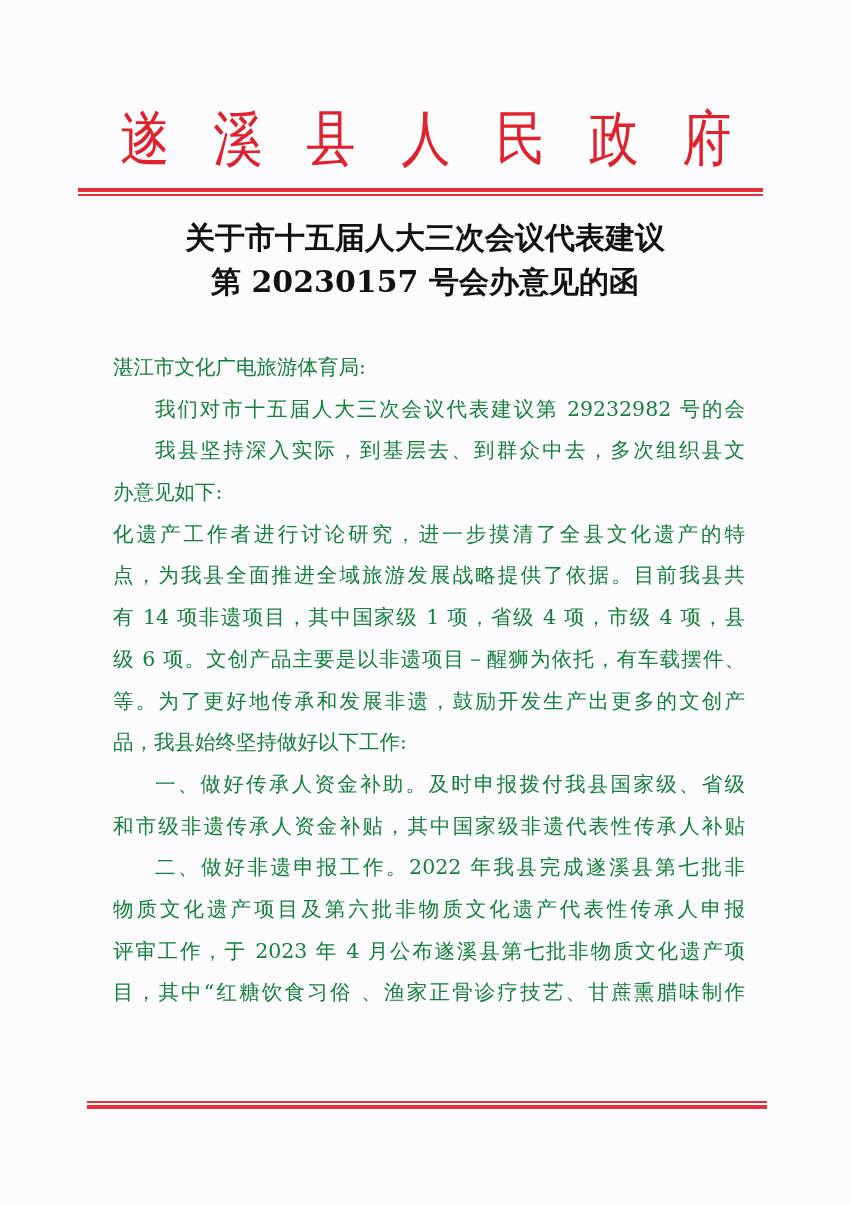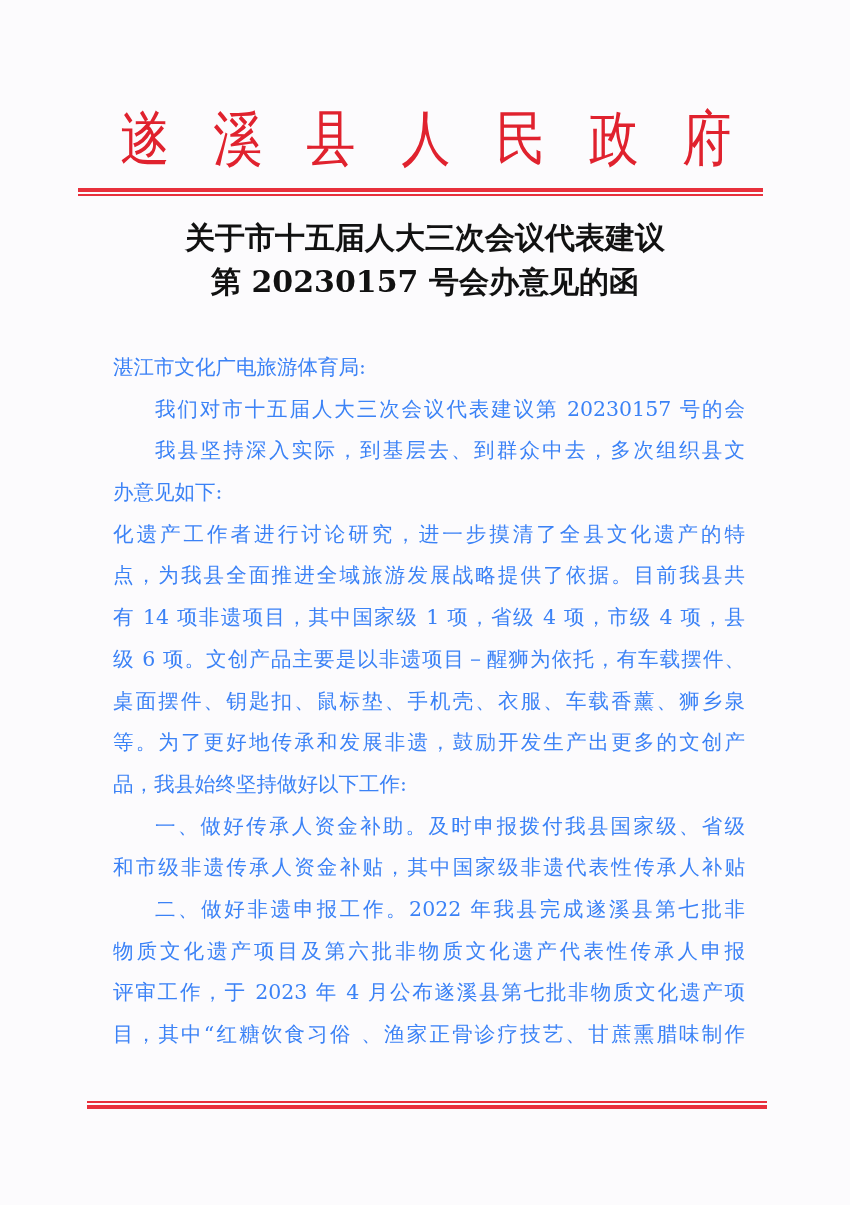--- a/index.html
+++ b/index.html
@@ -54,21 +54,21 @@
     display: block;
   }
   .body-text {
     position: absolute;
     left: 113px;
     top: 347px;
     width: 632px;
     font-family: "DejaVu Serif", "Liberation Serif", serif;
     font-size: 20.5px;
     line-height: 41.7px;
-    color: #3b82f6;
+    color: #15803d;
     text-align: justify;
   }
   .body-line {
     display: block;
     white-space: nowrap;
     height: 41.7px;
     text-align-last: justify;
     text-align: justify;
   }
   .body-line.last {
@@ -98,28 +98,27 @@
 <div class="rule" style="left:78px; top:188px; width:685px; height:4px;"></div>
 <div class="rule" style="left:78px; top:194px; width:685px; height:1.5px;"></div>
 
 <div class="doc-title" style="top:216px;">
   <span class="line">关于市十五届人大三次会议代表建议</span>
   <span class="line">第 20230157 号会办意见的函</span>
 </div>
 
 <div class="body-text">
   <span class="body-line last">湛江市文化广电旅游体育局:</span>
-  <span class="body-line indent">我们对市十五届人大三次会议代表建议第 20230157 号的会</span>
+  <span class="body-line indent">我们对市十五届人大三次会议代表建议第 29232982 号的会</span>
   <span class="body-line indent">我县坚持深入实际，到基层去、到群众中去，多次组织县文</span>
   <span class="body-line last">办意见如下:</span>
   <span class="body-line">化遗产工作者进行讨论研究，进一步摸清了全县文化遗产的特</span>
   <span class="body-line">点，为我县全面推进全域旅游发展战略提供了依据。目前我县共</span>
   <span class="body-line">有 14 项非遗项目，其中国家级 1 项，省级 4 项，市级 4 项，县</span>
   <span class="body-line">级 6 项。文创产品主要是以非遗项目－醒狮为依托，有车载摆件、</span>
-  <span class="body-line">桌面摆件、钥匙扣、鼠标垫、手机壳、衣服、车载香薰、狮乡泉</span>
   <span class="body-line">等。为了更好地传承和发展非遗，鼓励开发生产出更多的文创产</span>
   <span class="body-line last">品，我县始终坚持做好以下工作:</span>
 
   <span class="body-line indent"><span class="bold">一、做好传承人资金补助。</span><span>及时申报拨付我县国家级、省级</span></span>
   <span class="body-line">和市级非遗传承人资金补贴，其中国家级非遗代表性传承人补贴</span>
 
   <span class="body-line indent"><span class="bold">二、做好非遗申报工作。</span><span>2022 年我县完成遂溪县第七批非</span></span>
   <span class="body-line">物质文化遗产项目及第六批非物质文化遗产代表性传承人申报</span>
   <span class="body-line">评审工作，于 2023 年 4 月公布遂溪县第七批非物质文化遗产项</span>
   <span class="body-line">目，其中“红糖饮食习俗 、渔家正骨诊疗技艺、甘蔗熏腊味制作</span>

